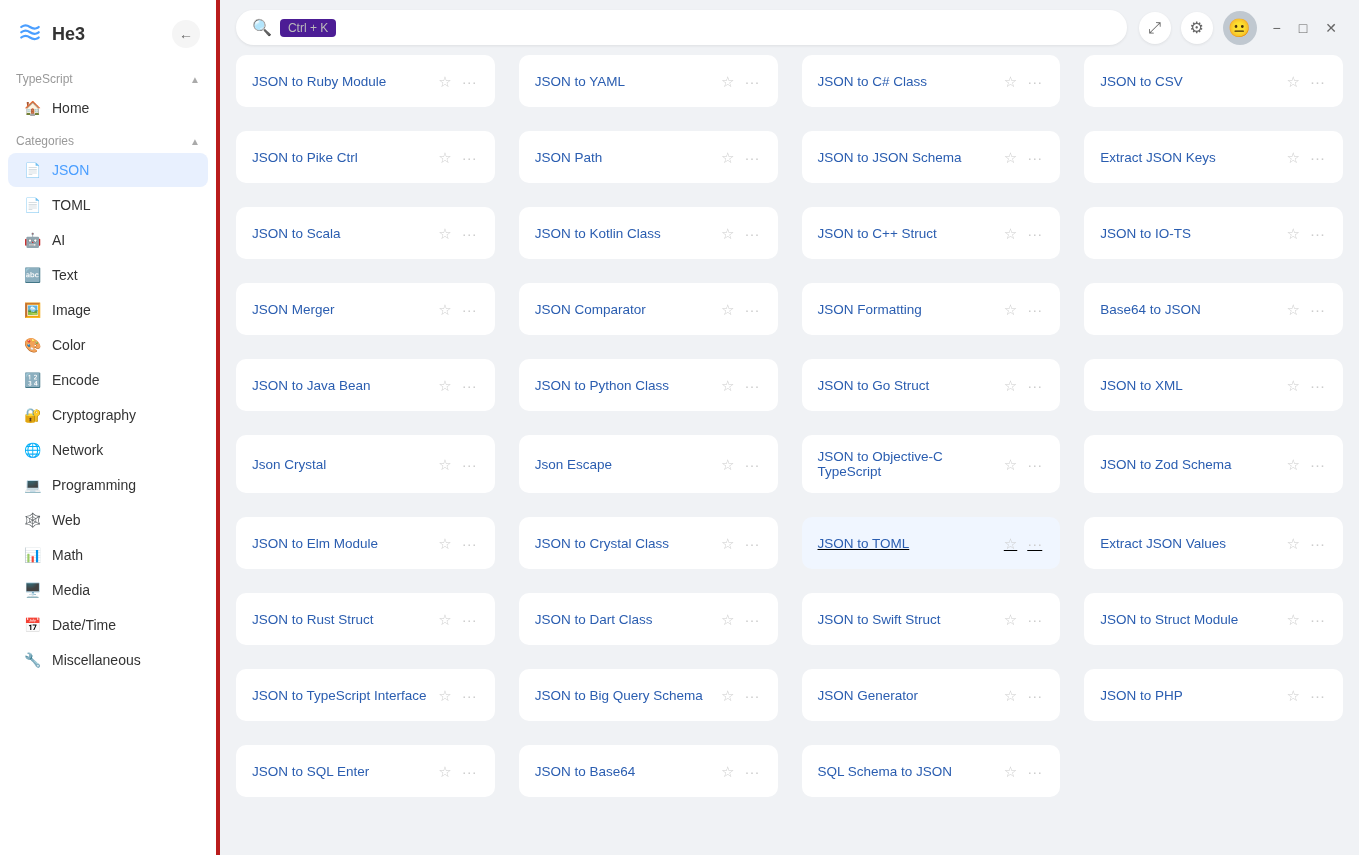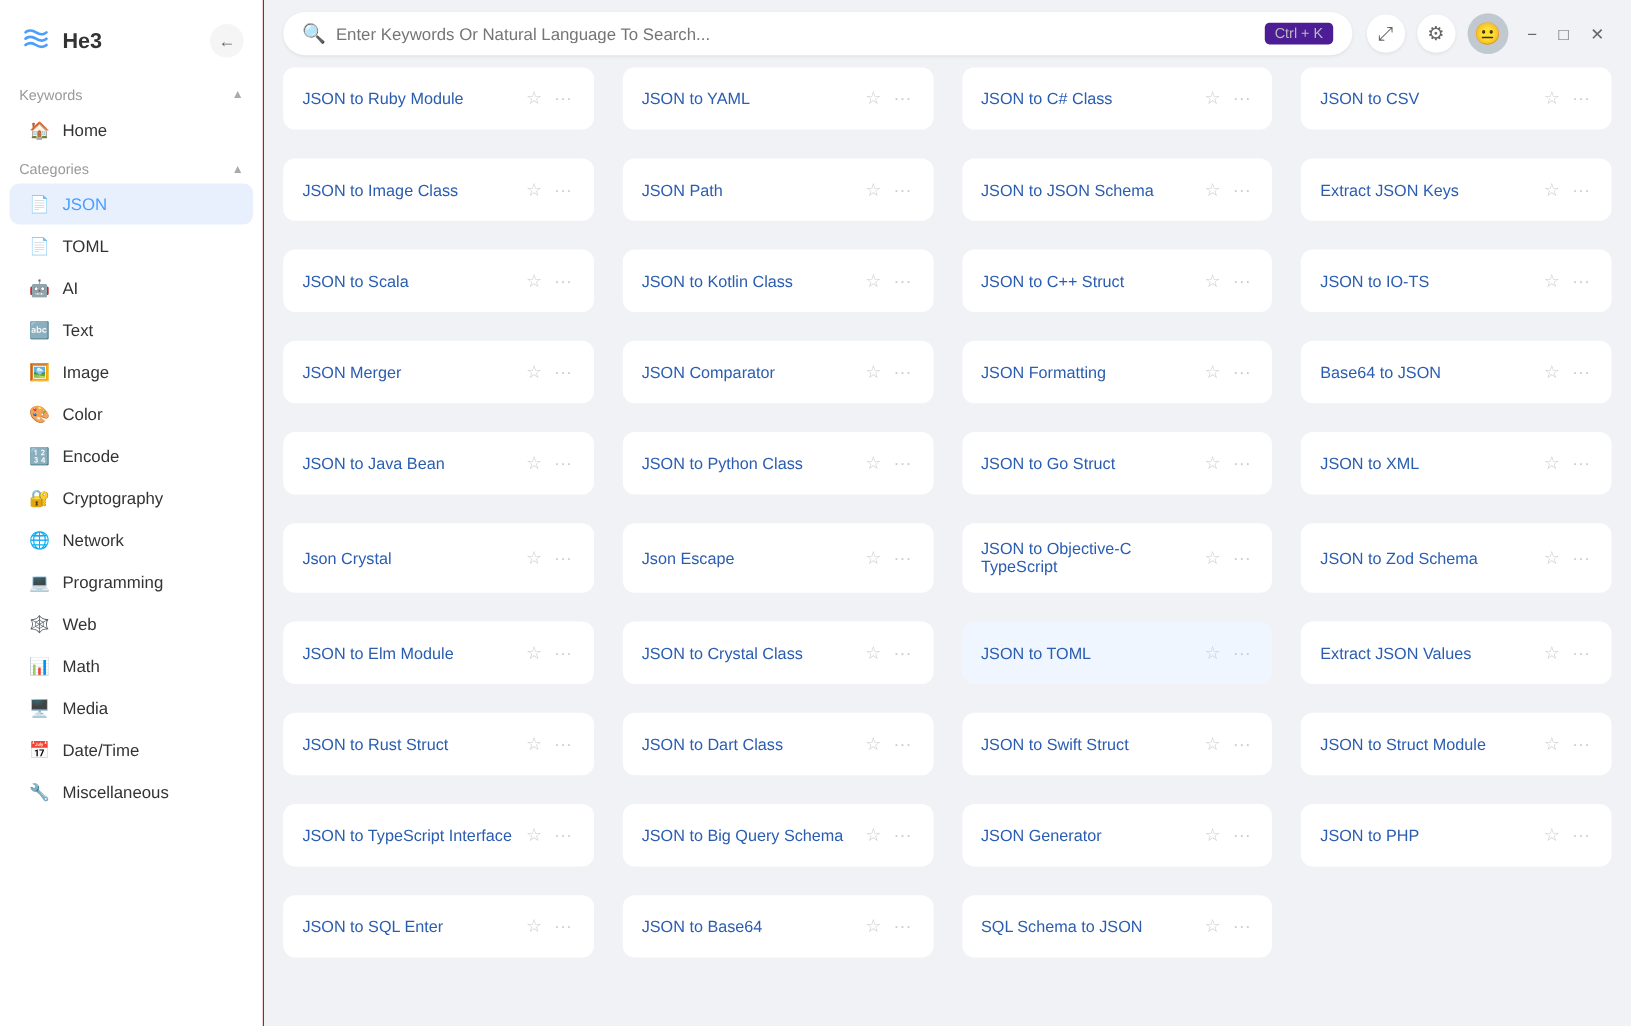--- a/index.html
+++ b/index.html
@@ -6,21 +6,21 @@
     body { font-family: -apple-system, BlinkMacSystemFont, 'Segoe UI', sans-serif; background: #f0f2f5; display: flex; height: 855px; overflow: hidden; }
 
     
     .sidebar {
       width: 220px;
       min-width: 220px;
       background: #fff;
       display: flex;
       flex-direction: column;
       padding: 12px 0;
-      border-right: 1px solid #b91c1c;
+      border-right: 4px solid #b91c1c;
       overflow-y: auto;
     }
     .sidebar-header {
       display: flex;
       align-items: center;
       justify-content: space-between;
       padding: 8px 16px 16px;
     }
     .logo-area {
       display: flex;
@@ -194,21 +194,21 @@
       background: #fff;
       border-radius: 10px;
       padding: 14px 16px;
       display: flex;
       align-items: center;
       justify-content: space-between;
       cursor: pointer;
       transition: box-shadow 0.15s;
       min-height: 52px;
     }
-    .tool-card.highlighted { background: #f0f6ff; }
+    .tool-card.highlighted { background: #f0f6ff; text-decoration: underline; }
     .tool-name {
       font-size: 13.5px;
       color: #2a5db0;
       font-weight: 400;
     }
     .tool-actions {
       display: flex;
       align-items: center;
       gap: 6px;
     }
@@ -232,21 +232,21 @@
         <path d="M6 8C6 8 10 4 16 8C22 12 26 8 26 8" stroke="#4a9eff" stroke-width="2.5" stroke-linecap="round"></path>
         <path d="M6 14C6 14 10 10 16 14C22 18 26 14 26 14" stroke="#4a9eff" stroke-width="2.5" stroke-linecap="round"></path>
         <path d="M6 20C6 20 10 16 16 20C22 24 26 20 26 20" stroke="#4a9eff" stroke-width="2.5" stroke-linecap="round"></path>
       </svg>
       <span class="logo-text">He3</span>
     </div>
     <button class="back-btn">←</button>
   </div>
 
   <div class="section-label">
-    <span>Keywords</span>
+    <span>TypeScript</span>
     <span class="chevron">▲</span>
   </div>
 
   <div class="sidebar-item">
     <span class="item-icon">🏠</span>
     <span>Home</span>
   </div>
 
   <div class="section-label">
     <span>Categories</span>
@@ -314,21 +314,20 @@
       <span class="item-icon">🔧</span>
       <span>Miscellaneous</span>
     </div>
     </div>
 </div>
 
 <div class="main">
   <div class="topbar">
     <div class="search-bar">
       <span class="search-icon-wrap">🔍</span>
-      <input class="search-input" type="text" placeholder="Enter Keywords Or Natural Language To Search..." style="">
       <span class="search-shortcut">Ctrl + K</span>
     </div>
     <div class="topbar-actions">
       <button class="topbar-btn">⤢</button>
       <button class="topbar-btn">⚙</button>
       <div class="avatar">😐</div>
       <div class="win-controls">
         <button class="win-btn">−</button>
         <button class="win-btn">□</button>
         <button class="win-btn close">✕</button>
@@ -360,21 +359,21 @@
       </div>
     </div>
         <div class="tool-card">
       <span class="tool-name">JSON to CSV</span>
       <div class="tool-actions">
         <button class="star-btn">☆</button>
         <button class="more-btn">···</button>
       </div>
     </div>
         <div class="tool-card">
-      <span class="tool-name">JSON to Image Class</span>
+      <span class="tool-name">JSON to Pike Ctrl</span>
       <div class="tool-actions">
         <button class="star-btn">☆</button>
         <button class="more-btn">···</button>
       </div>
     </div>
         <div class="tool-card">
       <span class="tool-name">JSON Path</span>
       <div class="tool-actions">
         <button class="star-btn">☆</button>
         <button class="more-btn">···</button>

